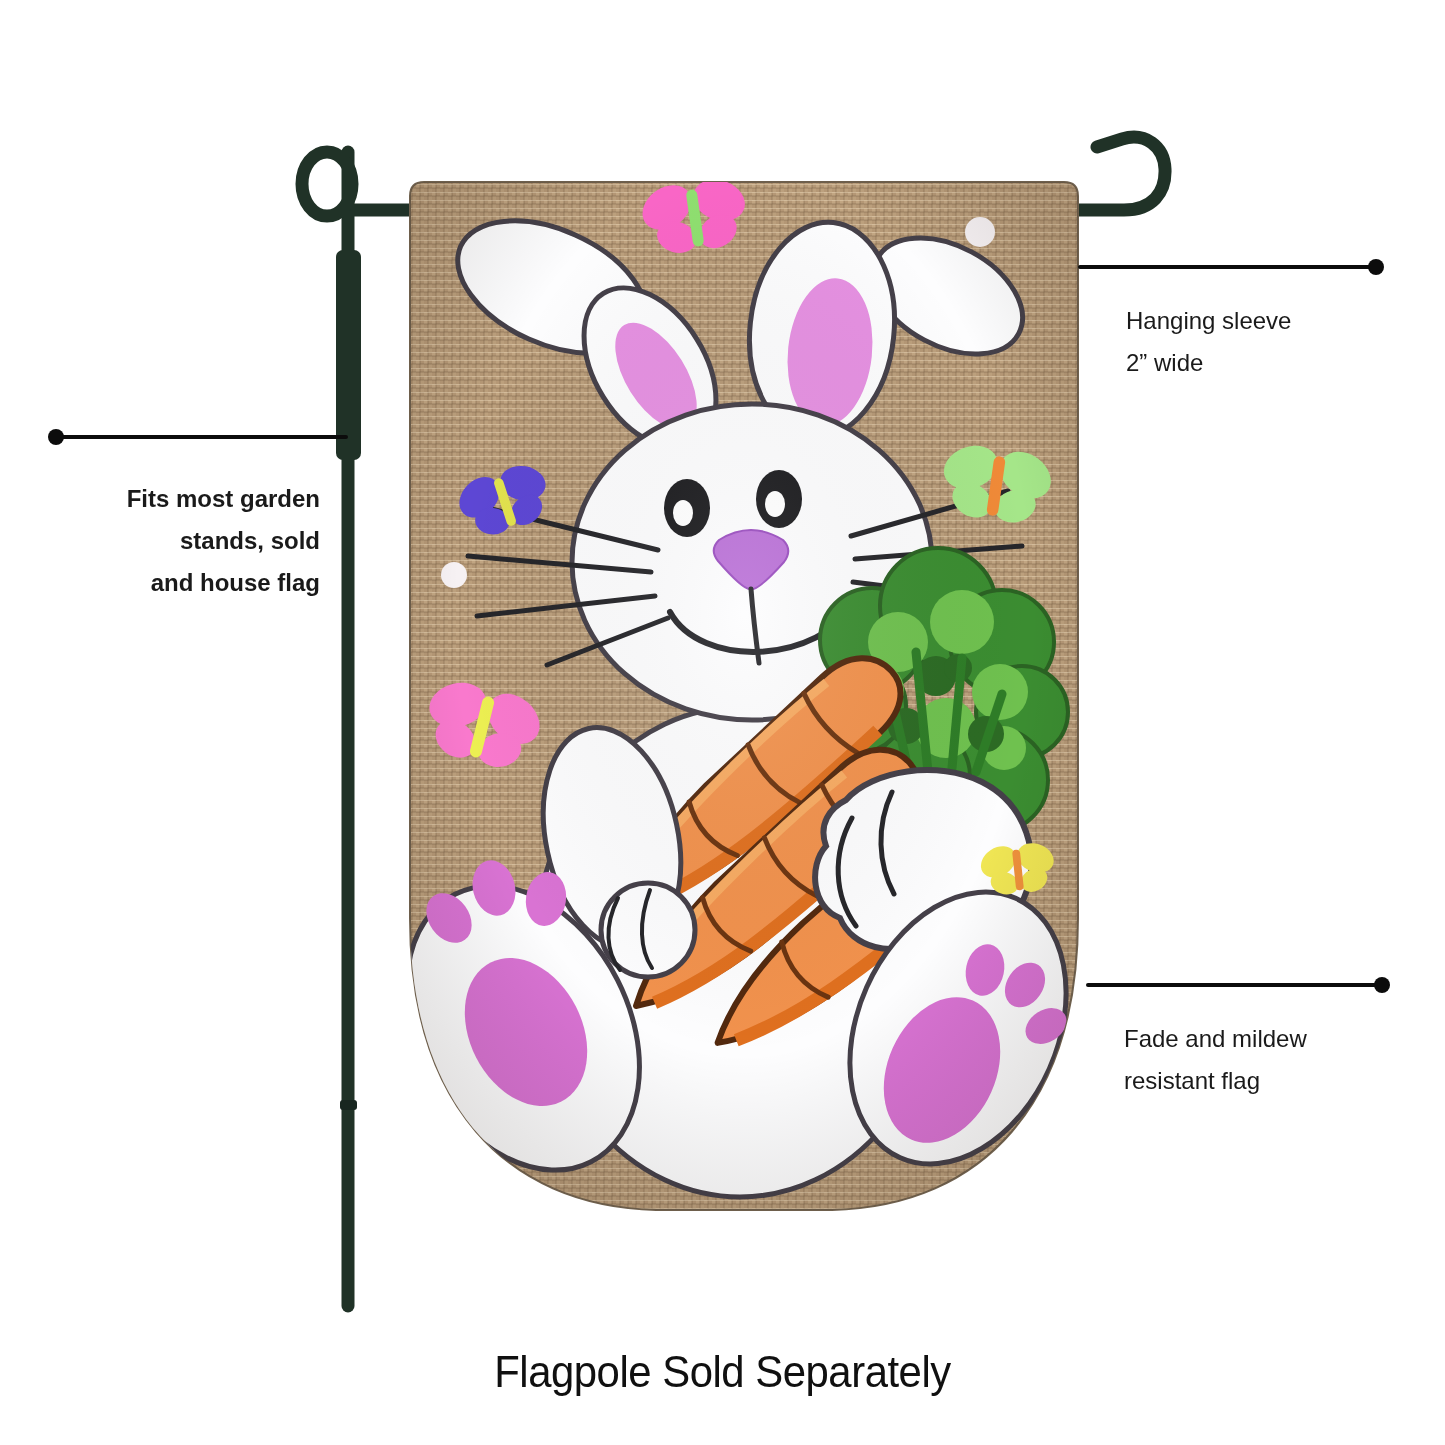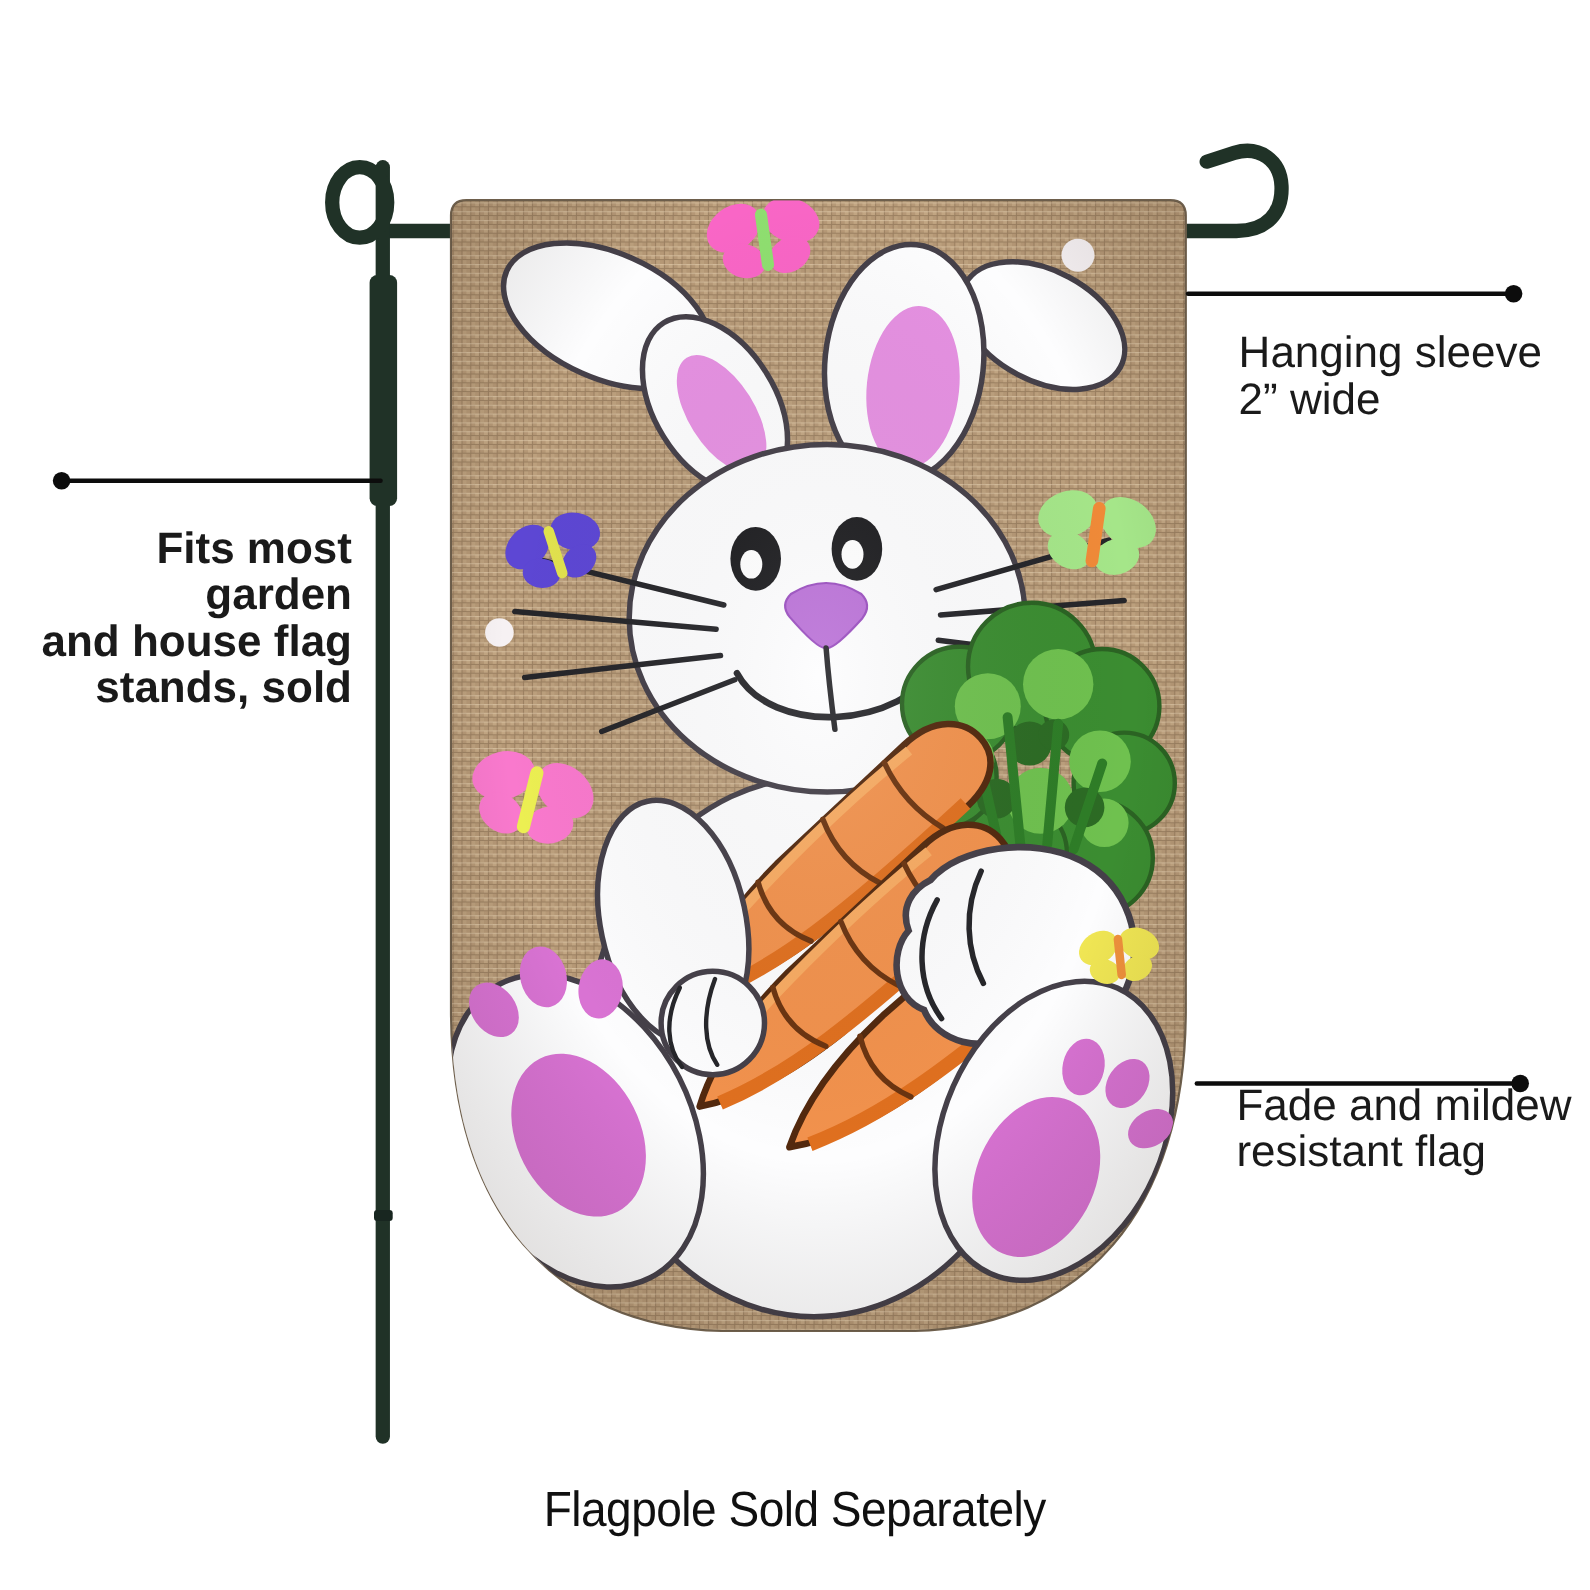--- a/index.html
+++ b/index.html
@@ -1,19 +1,19 @@
 <!DOCTYPE html>
 <html><head>
 <meta charset="utf-8">
 <style>
   html,body{margin:0;padding:0;background:#ffffff;}
   .scene{position:relative;width:1445px;height:1445px;background:#ffffff;overflow:hidden;
          font-family:"Liberation Sans", sans-serif;color:#161616;}
   .scene-art{position:absolute;left:0;top:0;width:1445px;height:1445px;display:block;}
-  .note{position:absolute;font-size:40px;line-height:42px;color:#1a1a1a;}
+  .note{position:absolute;font-size:24px;line-height:42px;color:#1a1a1a;}
   .note span{display:block;}
   .note-right{text-align:right;}
   .caption{position:absolute;left:0;top:1346px;width:1445px;text-align:center;
            font-size:45px;letter-spacing:-0.5px;color:#101010;transform:scaleX(0.93);
            transform-origin:50% 50%;}
   .callout{position:absolute;height:4px;background:#0c0c0c;border-radius:2px;}
   .callout .dot{position:absolute;top:-6px;width:16px;height:16px;border-radius:50%;background:#0c0c0c;}
   .callout .dot-end{right:-4px;}
   .callout .dot-start{left:-4px;}
   .wh{fill:#fdfdfe;stroke:#454049;stroke-width:5px;}
@@ -232,27 +232,27 @@
   <div class="note" style="left:1126px;top:300px;width:300px;">
     <span>Hanging sleeve</span>
     <span>2” wide</span>
   </div>
 
   <div class="callout" style="left:52px;top:435px;width:296px;">
     <span class="dot dot-start"></span>
   </div>
   <div class="note note-right" style="left:30px;top:478px;width:290px;font-weight:bold;">
     <span>Fits most garden</span>
+    <span>stands, sold</span>
     <span>and house flag</span>
-    <span>stands, sold</span>
   </div>
 
   <div class="callout" style="left:1086px;top:983px;width:300px;">
     <span class="dot dot-end"></span>
   </div>
-  <div class="note" style="left:1124px;top:984px;width:320px;">
+  <div class="note" style="left:1124px;top:1018px;width:320px;">
     <span>Fade and mildew</span>
     <span>resistant flag</span>
   </div>
 
   <div class="caption">Flagpole Sold Separately</div>
 
 </div>
 
 </body></html>

